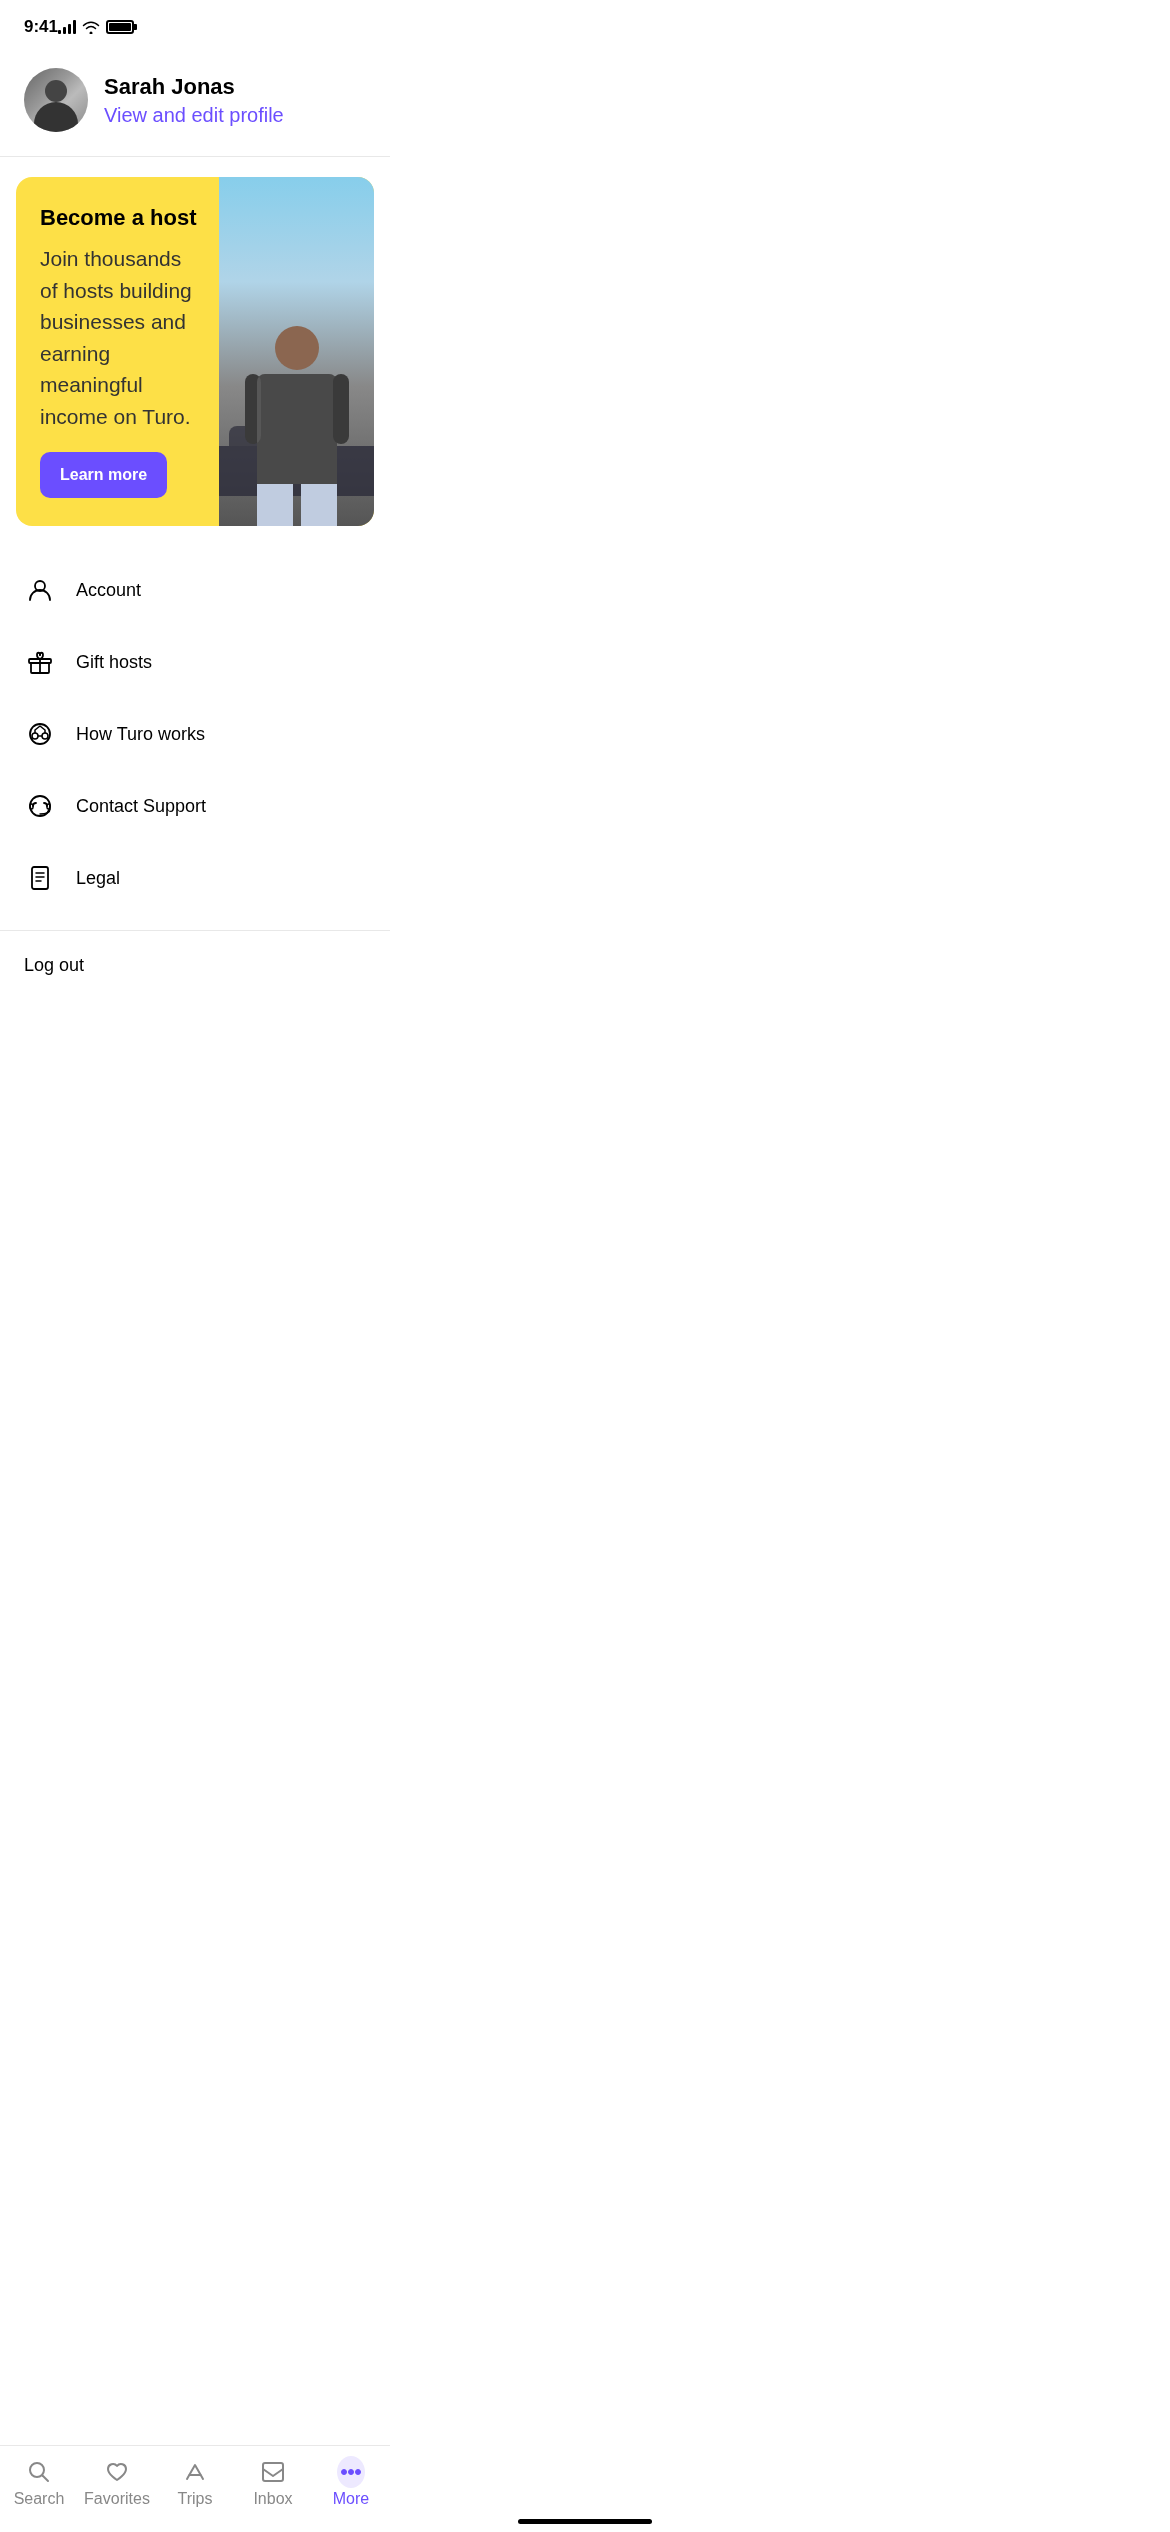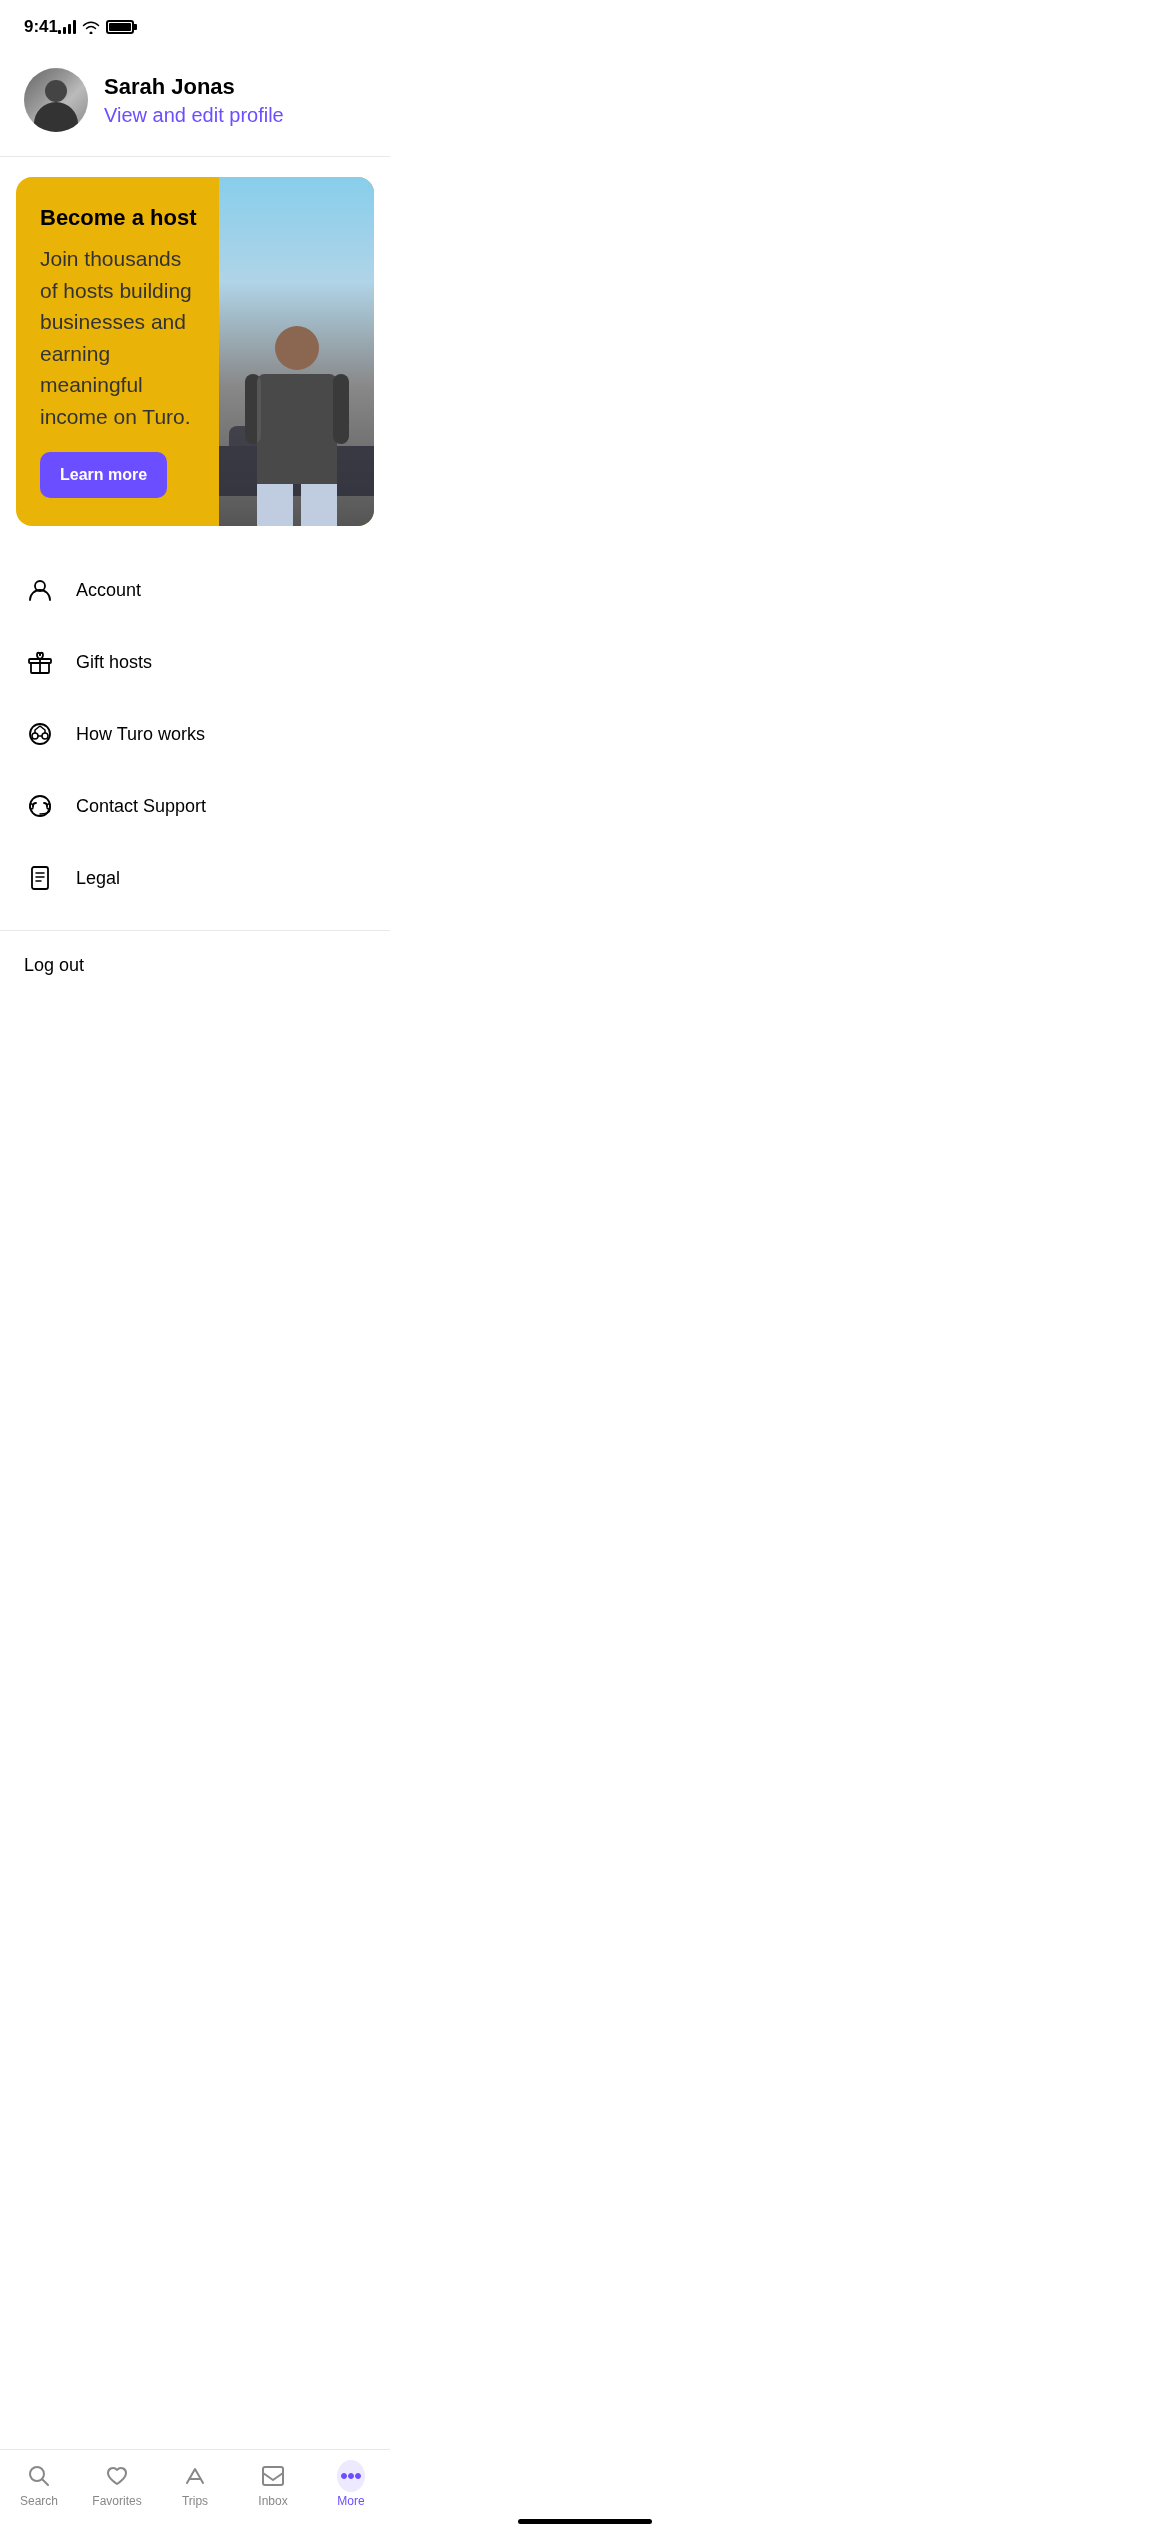--- a/index.html
+++ b/index.html
@@ -163,21 +163,21 @@
     
     .divider {
       height: 1px;
       background: #e8e8e8;
       margin: 0 0;
     }
 
     
     .host-card {
       margin: 20px 16px;
-      background: #eab308;
+      background: #fde047;
       border-radius: 16px;
       overflow: hidden;
       display: flex;
       min-height: 240px;
     }
 
     .host-card-content {
       flex: 1;
       padding: 28px 20px 28px 24px;
       display: flex;
@@ -393,21 +393,21 @@
 
     .nav-icon {
       width: 28px;
       height: 28px;
       display: flex;
       align-items: center;
       justify-content: center;
     }
 
     .nav-label {
-      font-size: 12px;
+      font-size: 16px;
       color: #888;
       font-weight: 400;
     }
 
     .nav-item.active .nav-label {
       color: #6B4EFF;
     }
 
     .nav-item.active .nav-icon svg path,
     .nav-item.active .nav-icon svg circle {

